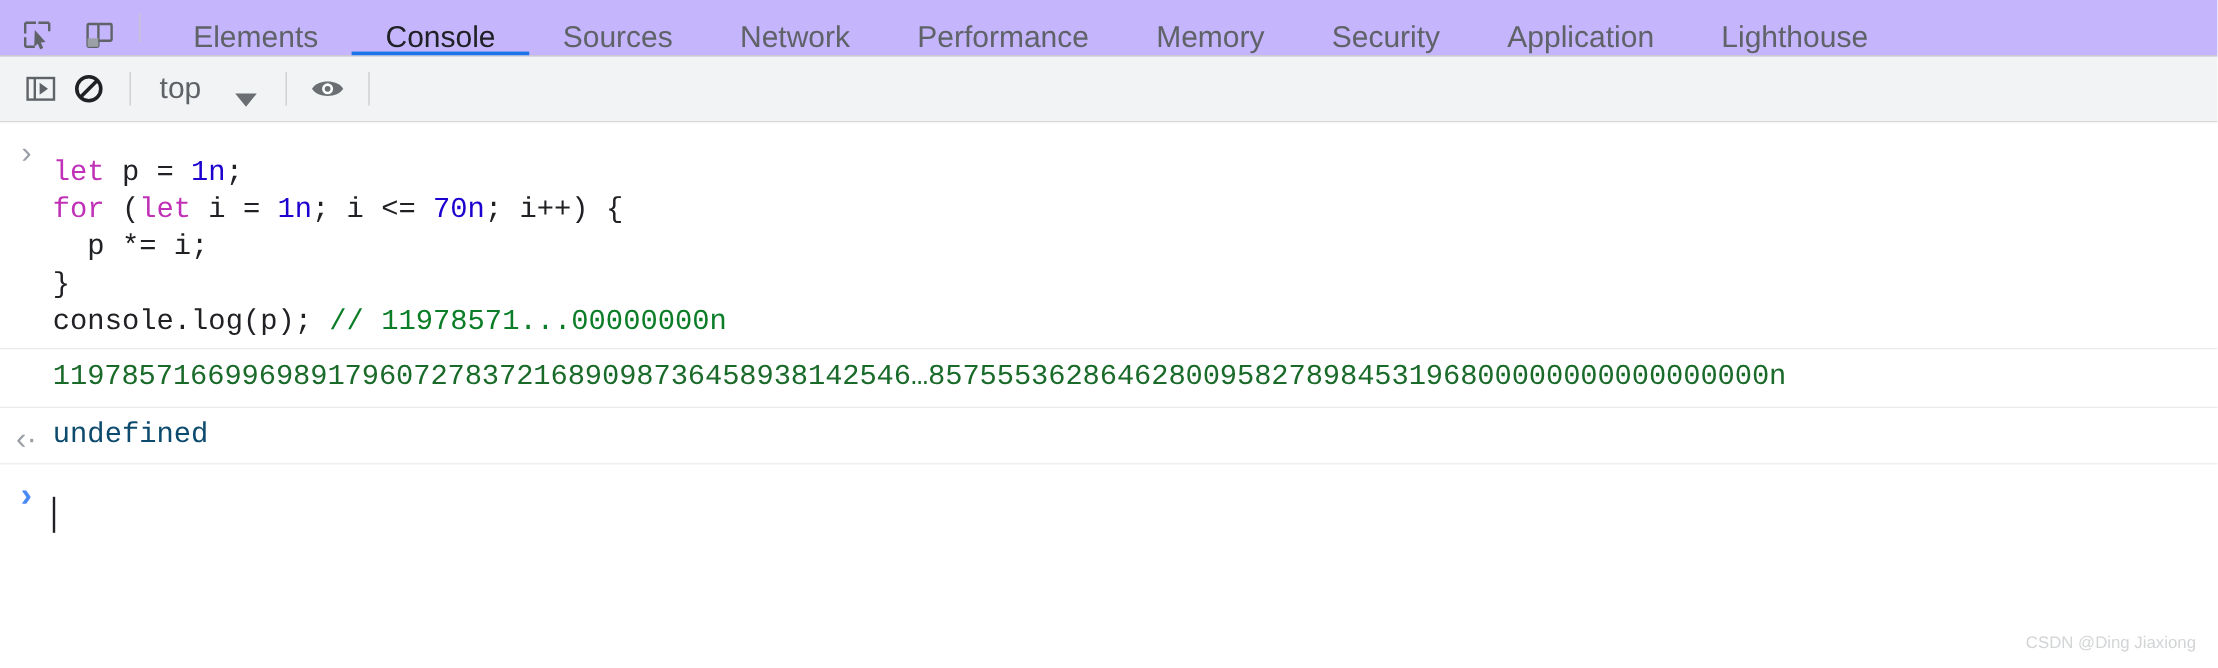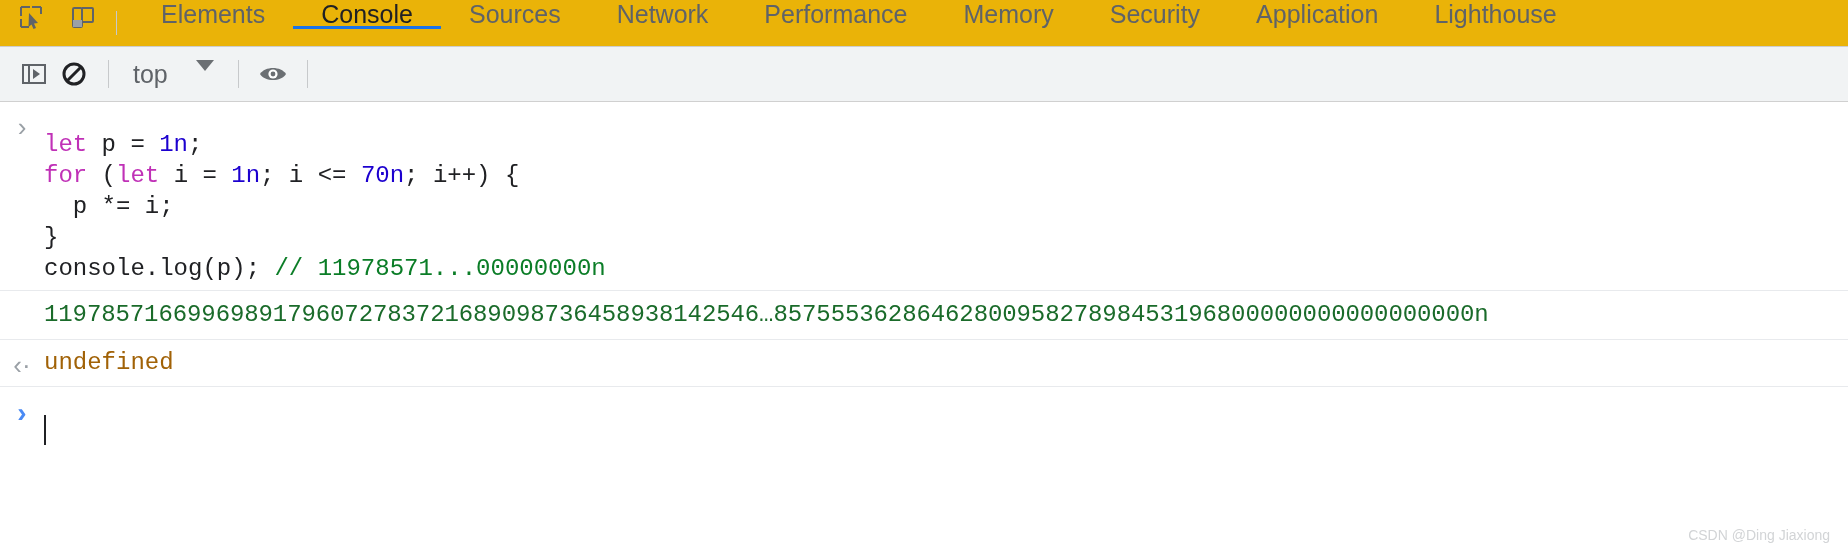--- a/index.html
+++ b/index.html
@@ -11,24 +11,24 @@
     width: 1848px;
     height: 557px;
     font-family: "Liberation Sans", sans-serif;
     overflow: hidden;
     position: relative;
   }
 
   
   .tabbar {
     height: 47px;
-    background: #eab308;
+    background: #c4b5fd;
     border-bottom: 1px solid #cdcdcd;
     display: flex;
-    align-items: flex-start;
+    align-items: flex-end;
     position: relative;
     box-sizing: border-box;
   }
   .tb-icons {
     display: flex;
     align-items: center;
     padding-left: 14px;
     gap: 18px;
   }
   .tb-icon {
@@ -93,21 +93,21 @@
   }
   .cb-sep {
     width: 1px;
     height: 28px;
     background: #c7c9cb;
     margin: 0 14px;
     flex: none;
   }
   .ctx-select {
     display: flex;
-    align-items: flex-start;
+    align-items: flex-end;
     gap: 28px;
     padding: 0 10px;
     cursor: pointer;
     flex: none;
   }
   .ctx-label {
     font-size: 25px;
     color: #5f6368;
   }
   .caret {
@@ -210,21 +210,21 @@
     word-break: break-all;
     padding-right: 20px;
     letter-spacing: -0.1px;
   }
 
   .undef-block {
     padding: 8px 0 8px 0;
     border-bottom: 1px solid #e8eaed;
   }
   .undef {
-    color: #a16207;
+    color: #0c4a6e;
     line-height: 30px;
   }
 
   .prompt-block {
     padding: 8px 0 8px 0;
   }
   .caret-bar {
     display: inline-block;
     width: 2px;
     height: 30px;

